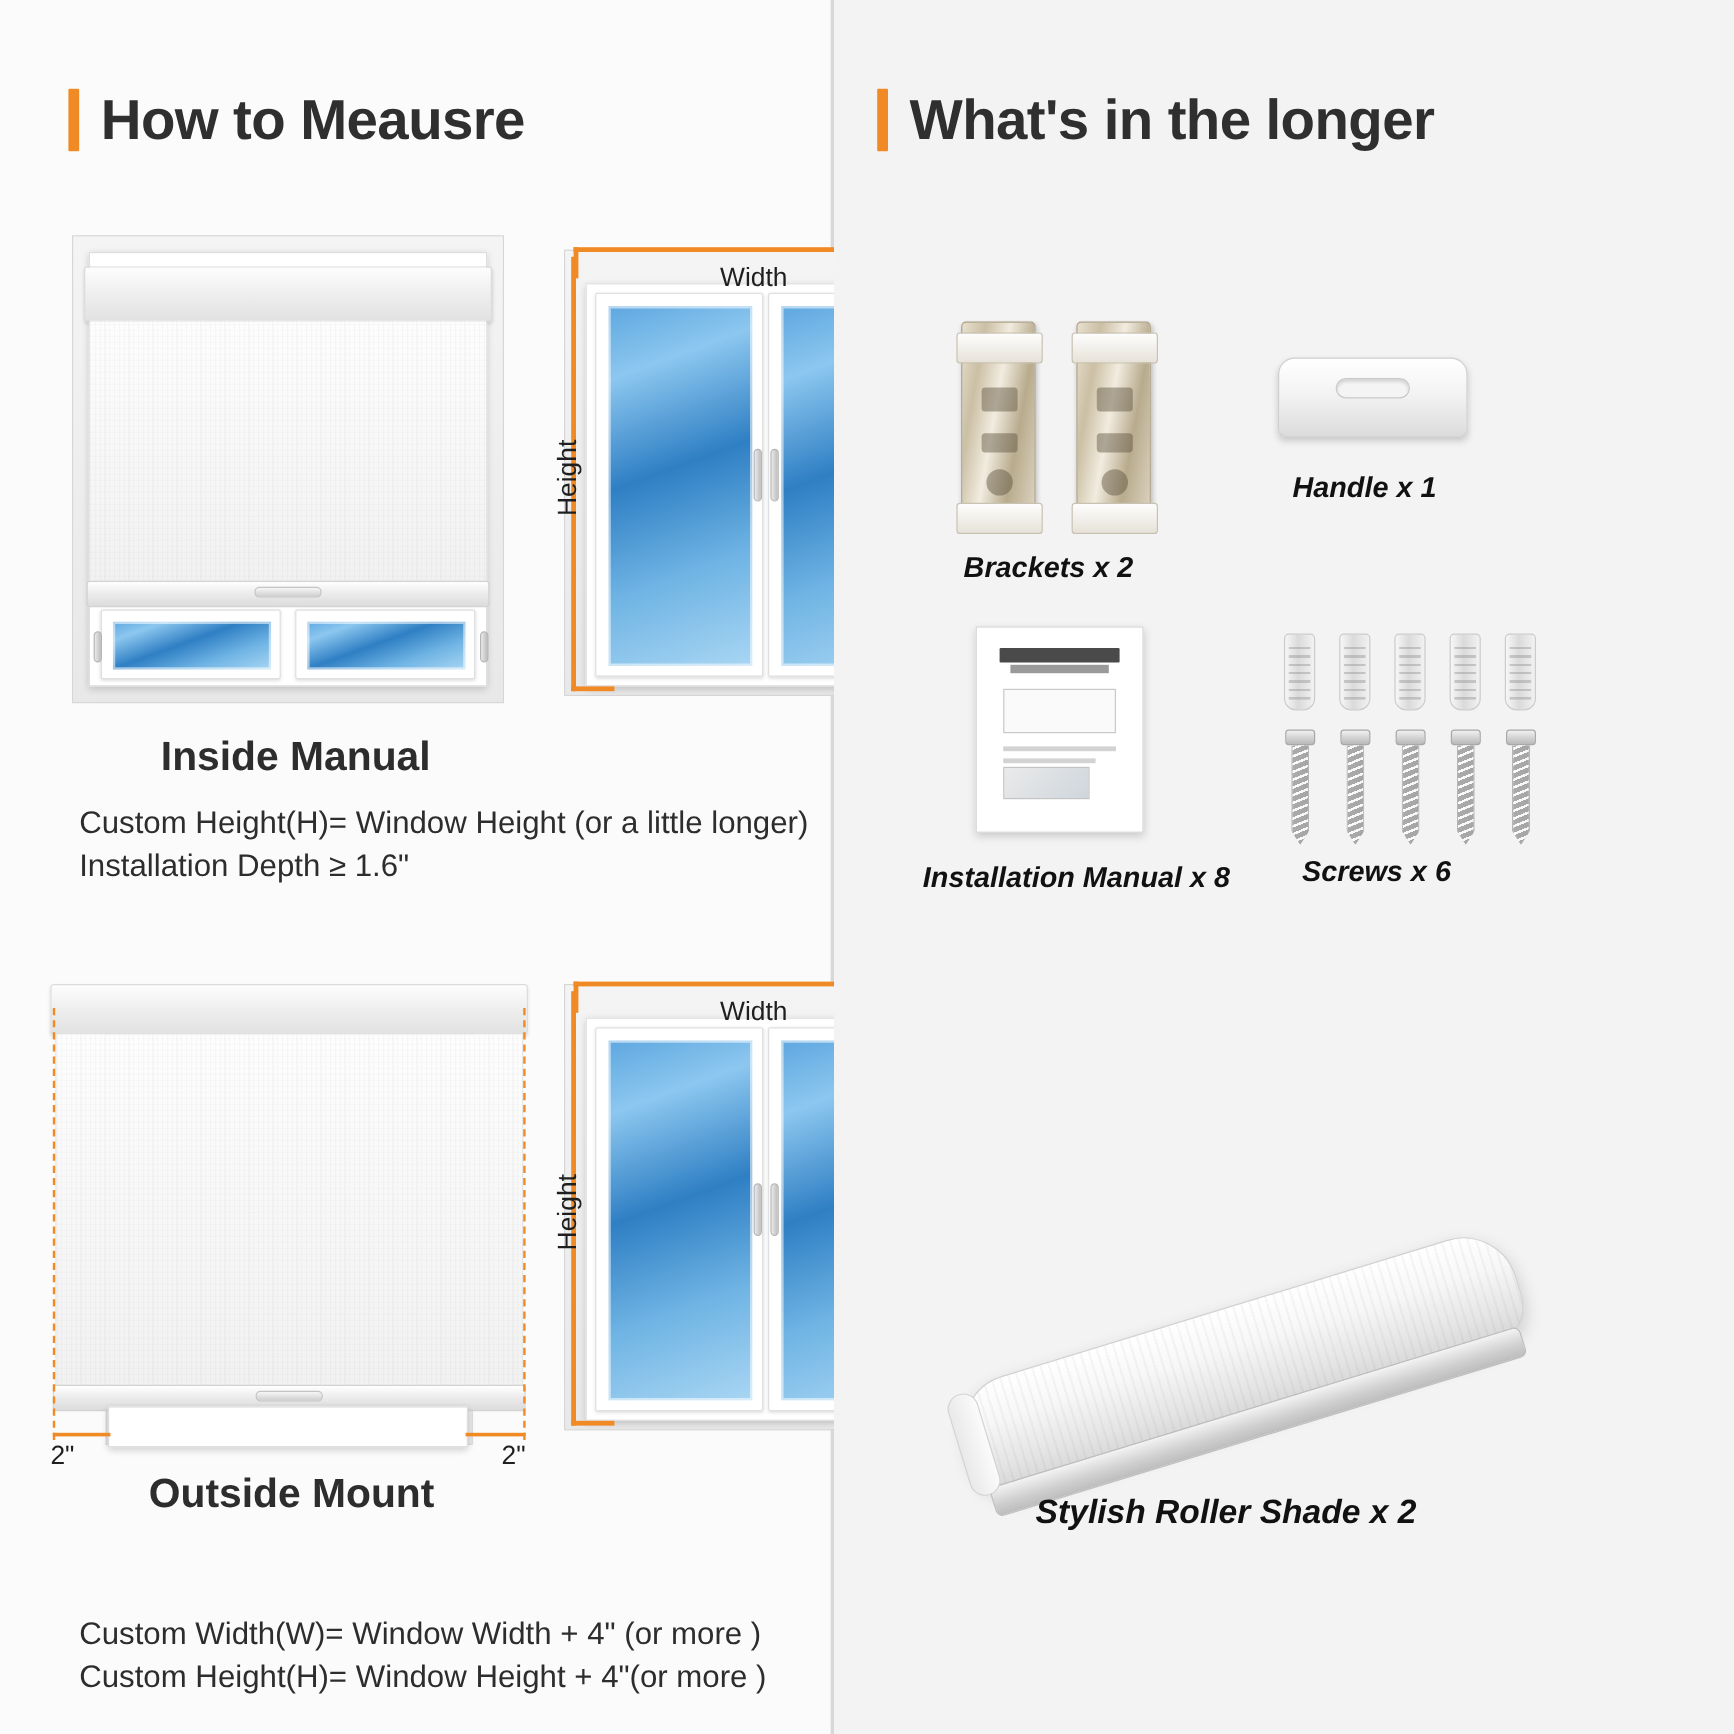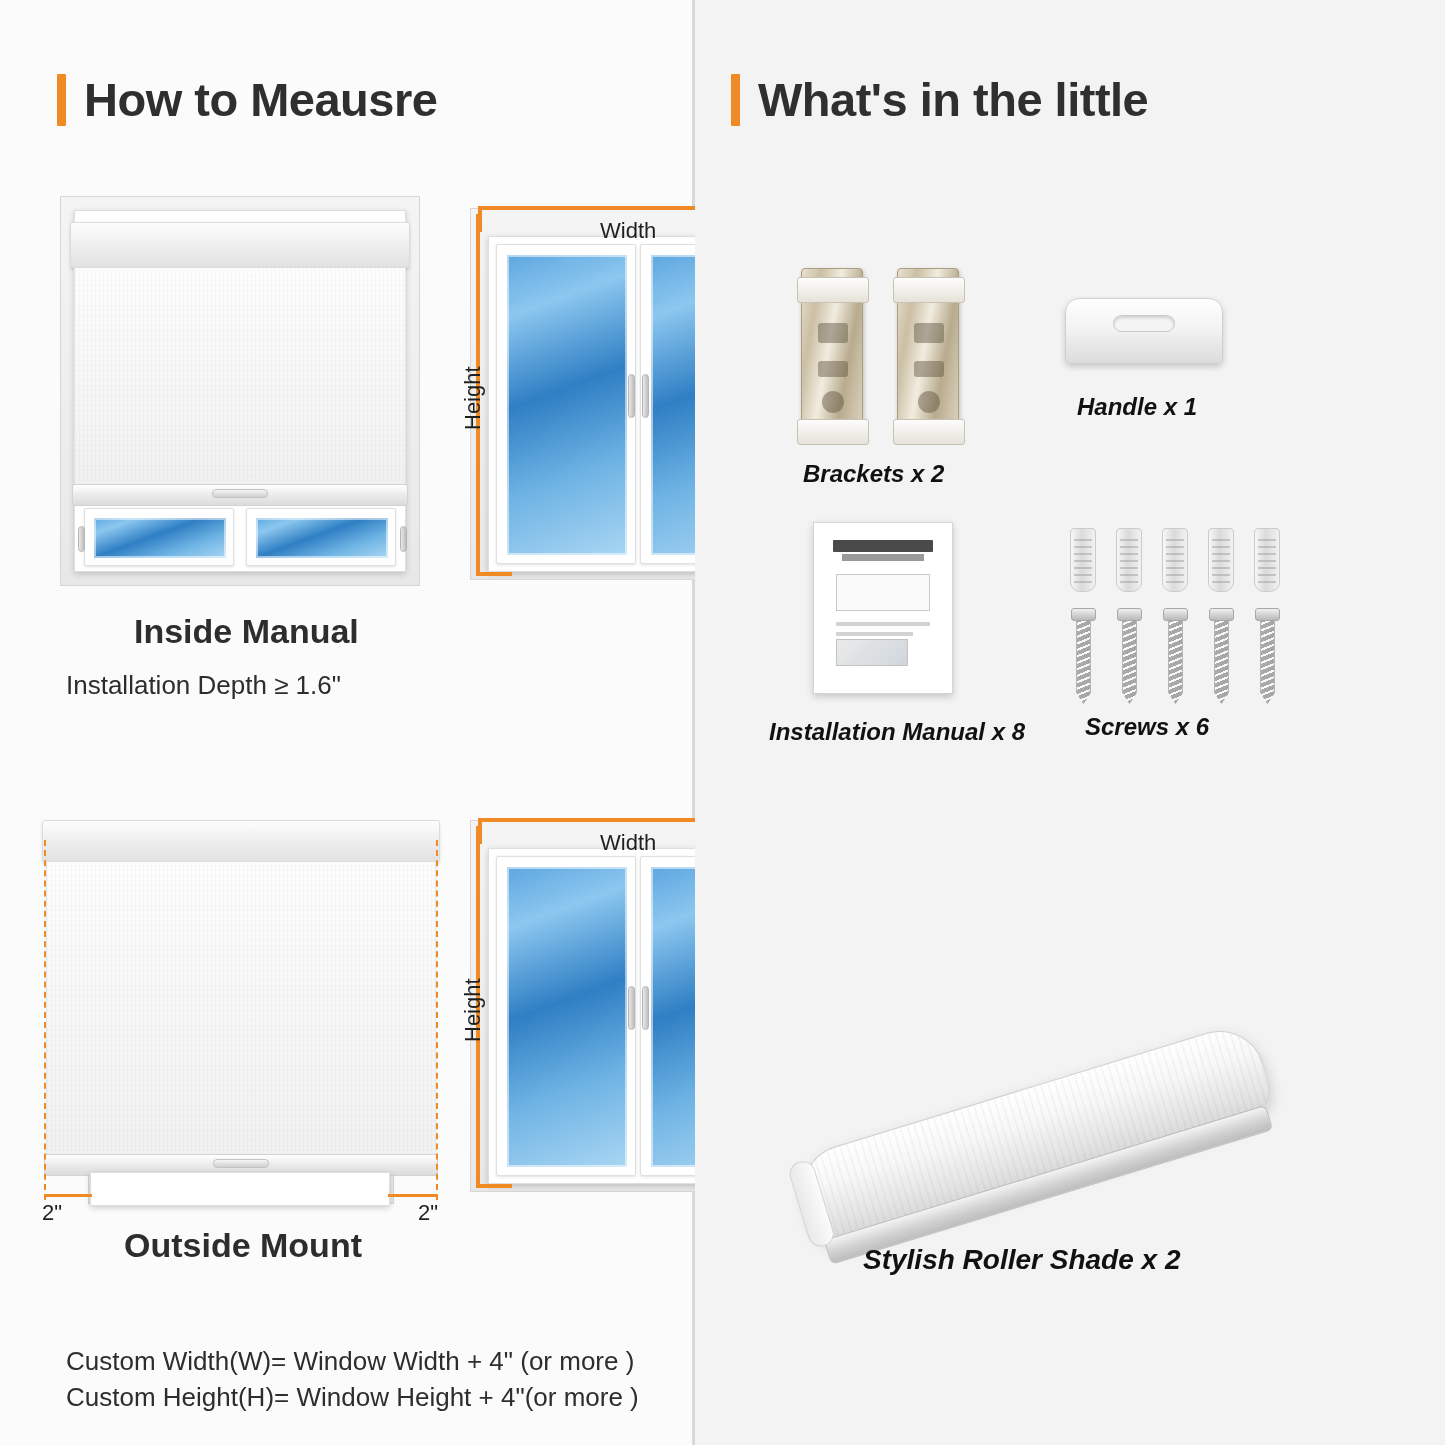--- a/index.html
+++ b/index.html
@@ -236,20 +236,21 @@
       <div class="ortick" style="left:300px; top:358px; width:38px; height:4px;"></div>
       <div class="ortick" style="left:334px; top:336px; width:4px; height:26px;"></div>
 
       <div class="meas-label" style="left:138px; top:18px; font-size:22px;">Width</div>
       <div class="meas-label vert" style="left:-2px; top:230px; font-size:22px;">Height</div>
       <div class="meas-label" style="left:262px; top:378px; font-size:22px;">Depth</div>
     </div>
 
     <div class="mount-title" style="left:134px; top:612px;">Inside Manual</div>
     <div class="mount-lines" style="left:66px; top:668px;">
+      <div>Custom Height(H)= Window Height (or a little longer)</div>
       <div>Installation Depth ≥ 1.6"</div>
     </div>
 
     <div class="shade-wrap" style="left:36px; top:812px; width:410px; height:404px;">
 
       <div class="frame-grey" style="left:52px; top:36px; width:306px; height:356px;"></div>
 
       <div class="head-rail" style="left:6px; top:8px; width:398px; height:42px;"></div>
       <div class="fabric" style="left:10px; top:50px; width:390px; height:294px;"></div>
       <div class="bottom-rail" style="left:8px; top:342px; width:394px; height:22px;">
@@ -293,21 +294,21 @@
       <div>Custom Height(H)= Window Height + 4"(or more )</div>
     </div>
   </div>
 
   <div class="divider"></div>
 
   <div class="col-right">
 
     <div class="heading h-right">
       <div class="bar"></div>
-      <div class="txt">What's in the little</div>
+      <div class="txt">What's in the longer</div>
     </div>
 
     <div>
       <div class="bracket" style="left:106px; top:268px;">
         <div class="tab" style="top:8px;"></div>
         <div class="slot" style="left:16px; top:54px; width:30px; height:20px;"></div>
         <div class="slot" style="left:16px; top:92px; width:30px; height:16px;"></div>
         <div class="slot" style="left:20px; top:122px; width:22px; height:22px; border-radius:50%;"></div>
         <div class="tab" style="top:150px;"></div>
       </div>

